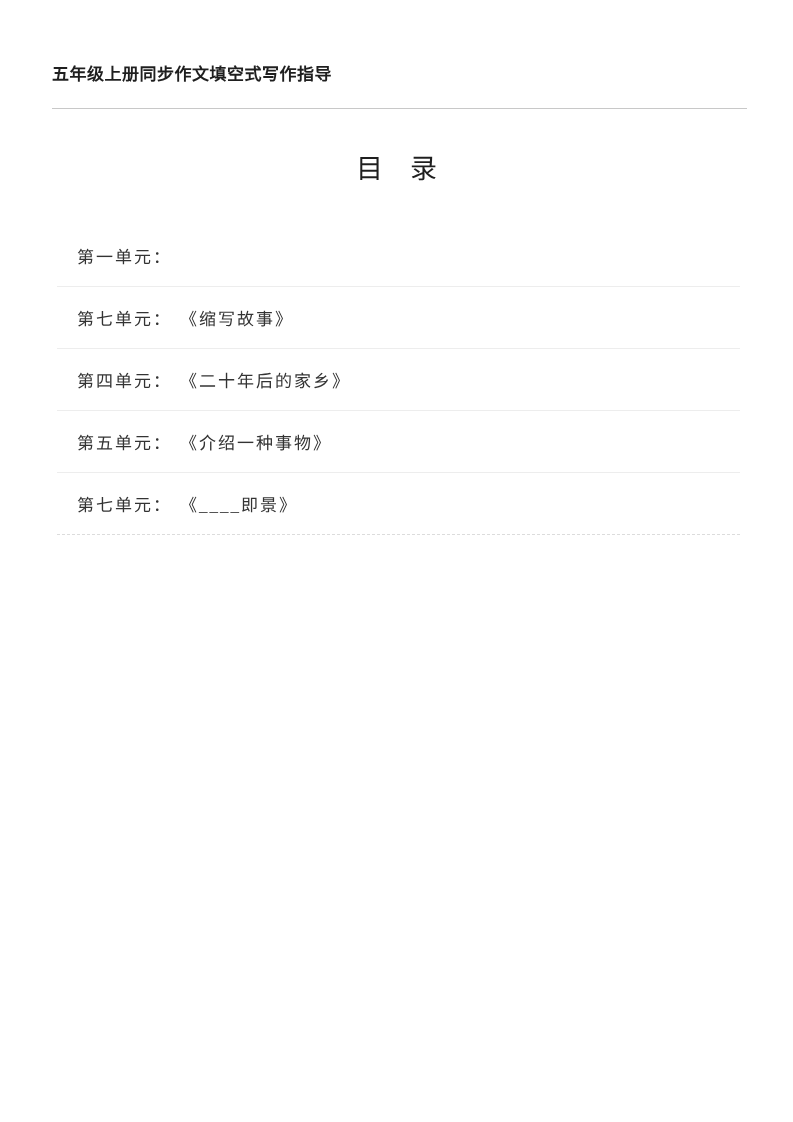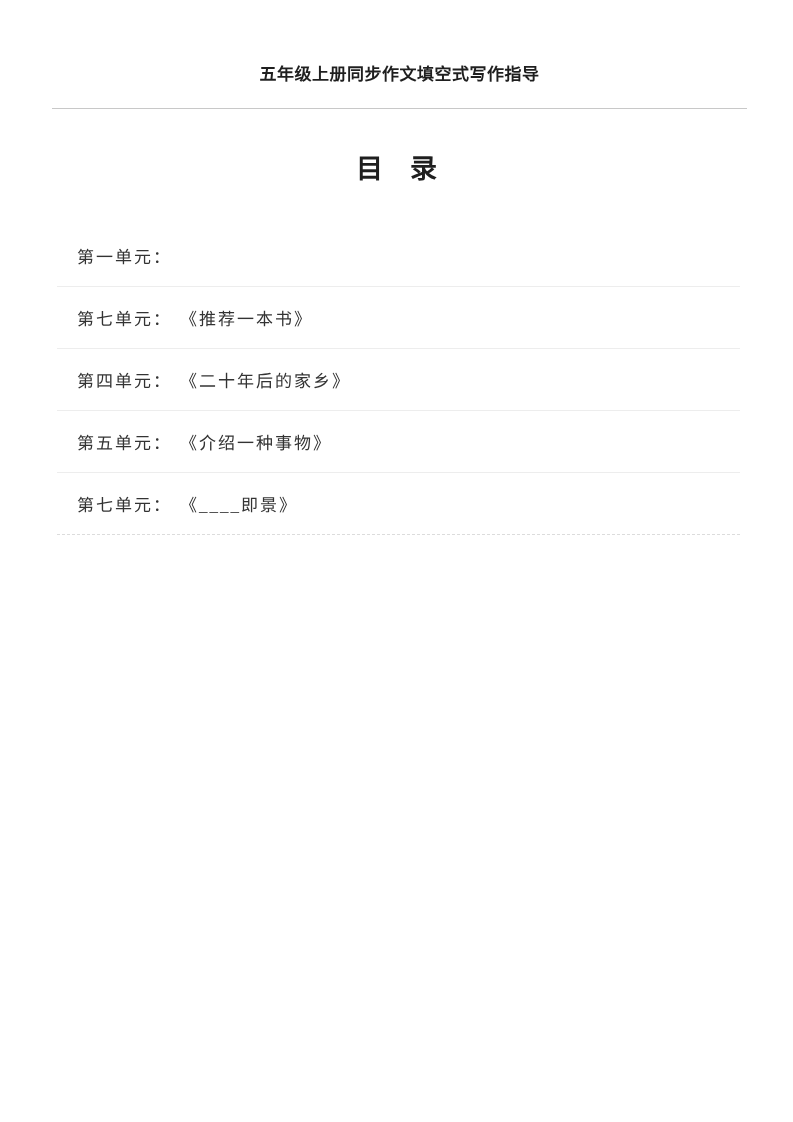--- a/index.html
+++ b/index.html
@@ -24,33 +24,33 @@
     background:var(--page-bg);
     overflow:hidden;
   }
   .doc-header{
     margin:0 46px 0 52px;
     padding-top:64px;
     padding-bottom:22px;
     border-bottom:1px solid var(--header-rule);
   }
   .doc-header-title{
-    text-align:center;
+    text-align:left;
     font-size:17px;
     line-height:22px;
     font-weight:bold;
     letter-spacing:0.5px;
     color:var(--text-primary);
   }
   .toc-heading{
     margin-top:47px;
     text-align:center;
     font-size:27px;
     line-height:1;
-    font-weight:bold;
+    font-weight:normal;
     color:var(--text-primary);
   }
   .toc-list{
     list-style:none;
     margin:42px 53px 0 57px;
   }
   .toc-item{
     height:62px;
     display:flex;
     align-items:center;
@@ -82,21 +82,21 @@
   </header>
 
   <h1 class="toc-heading">目　录</h1>
 
   <ul class="toc-list" id="toc-list">
       <li class="toc-item">
         <span class="toc-unit">第一单元：</span>
       </li>
       <li class="toc-item">
         <span class="toc-unit">第七单元：</span>
-        <span class="toc-title-text">《推荐一本书》</span>
+        <span class="toc-title-text">《缩写故事》</span>
       </li>
       <li class="toc-item">
         <span class="toc-unit">第四单元：</span>
         <span class="toc-title-text">《二十年后的家乡》</span>
       </li>
       <li class="toc-item">
         <span class="toc-unit">第五单元：</span>
         <span class="toc-title-text">《介绍一种事物》</span>
       </li>
       <li class="toc-item">

